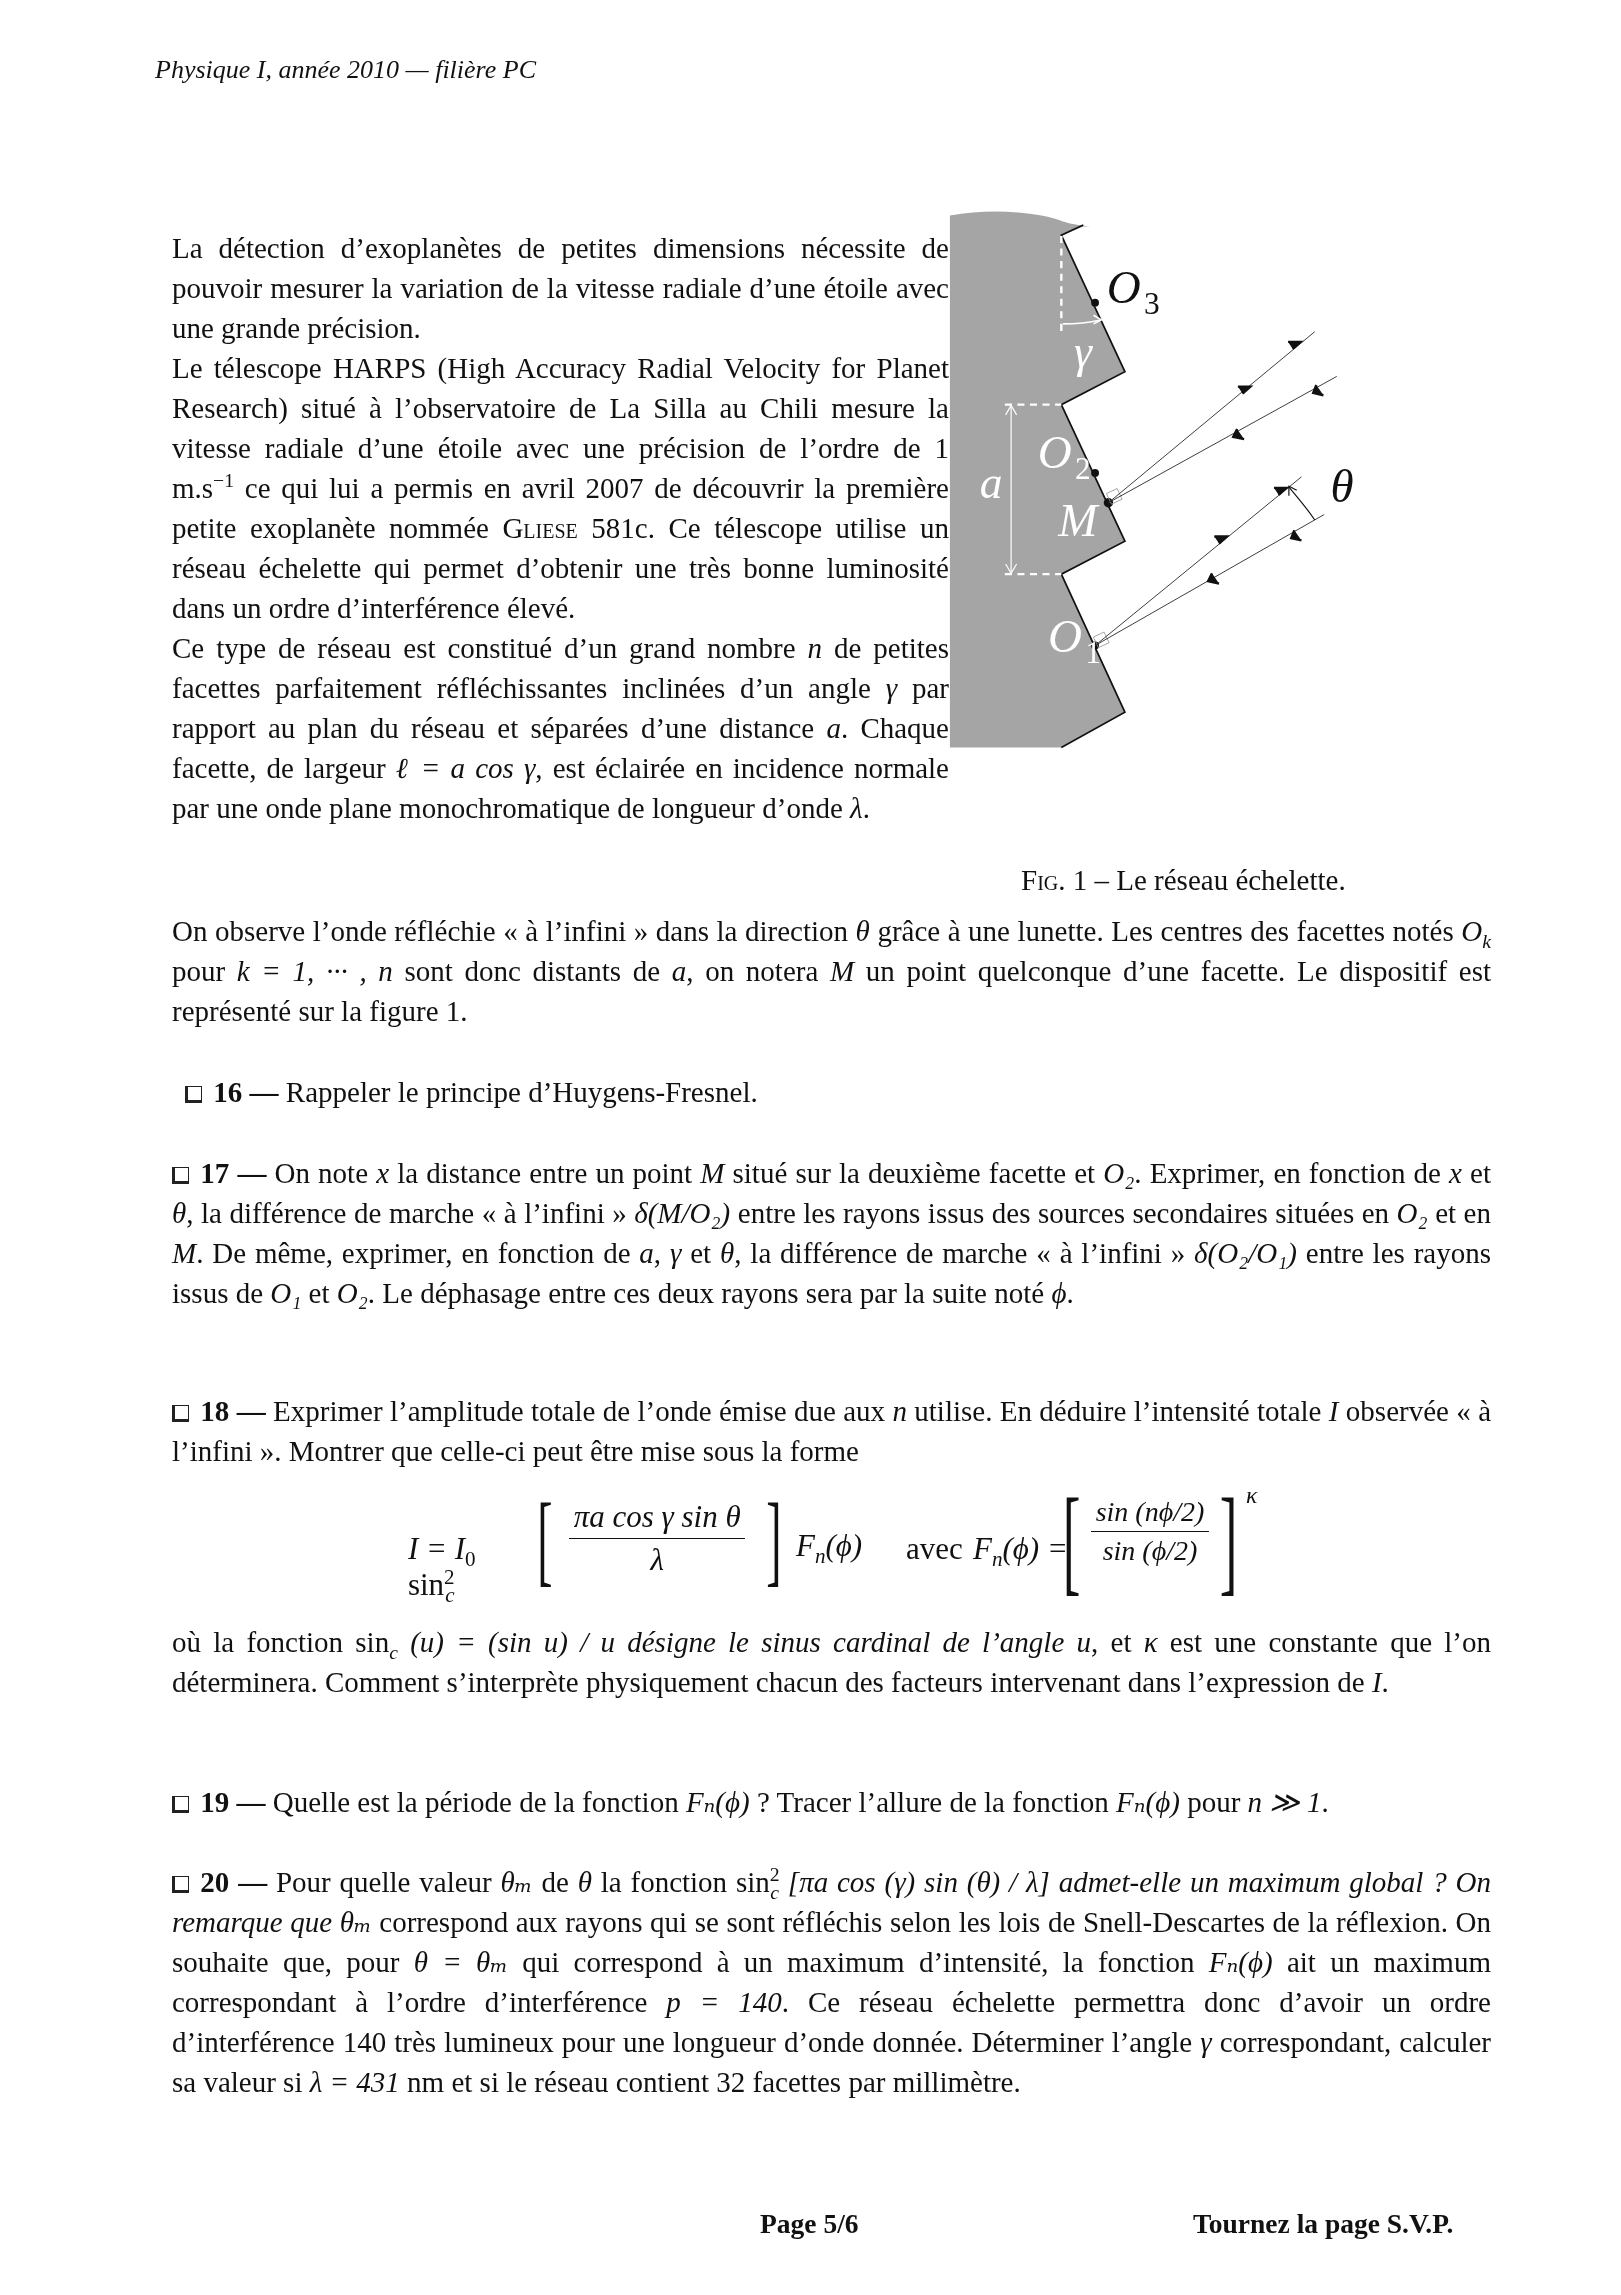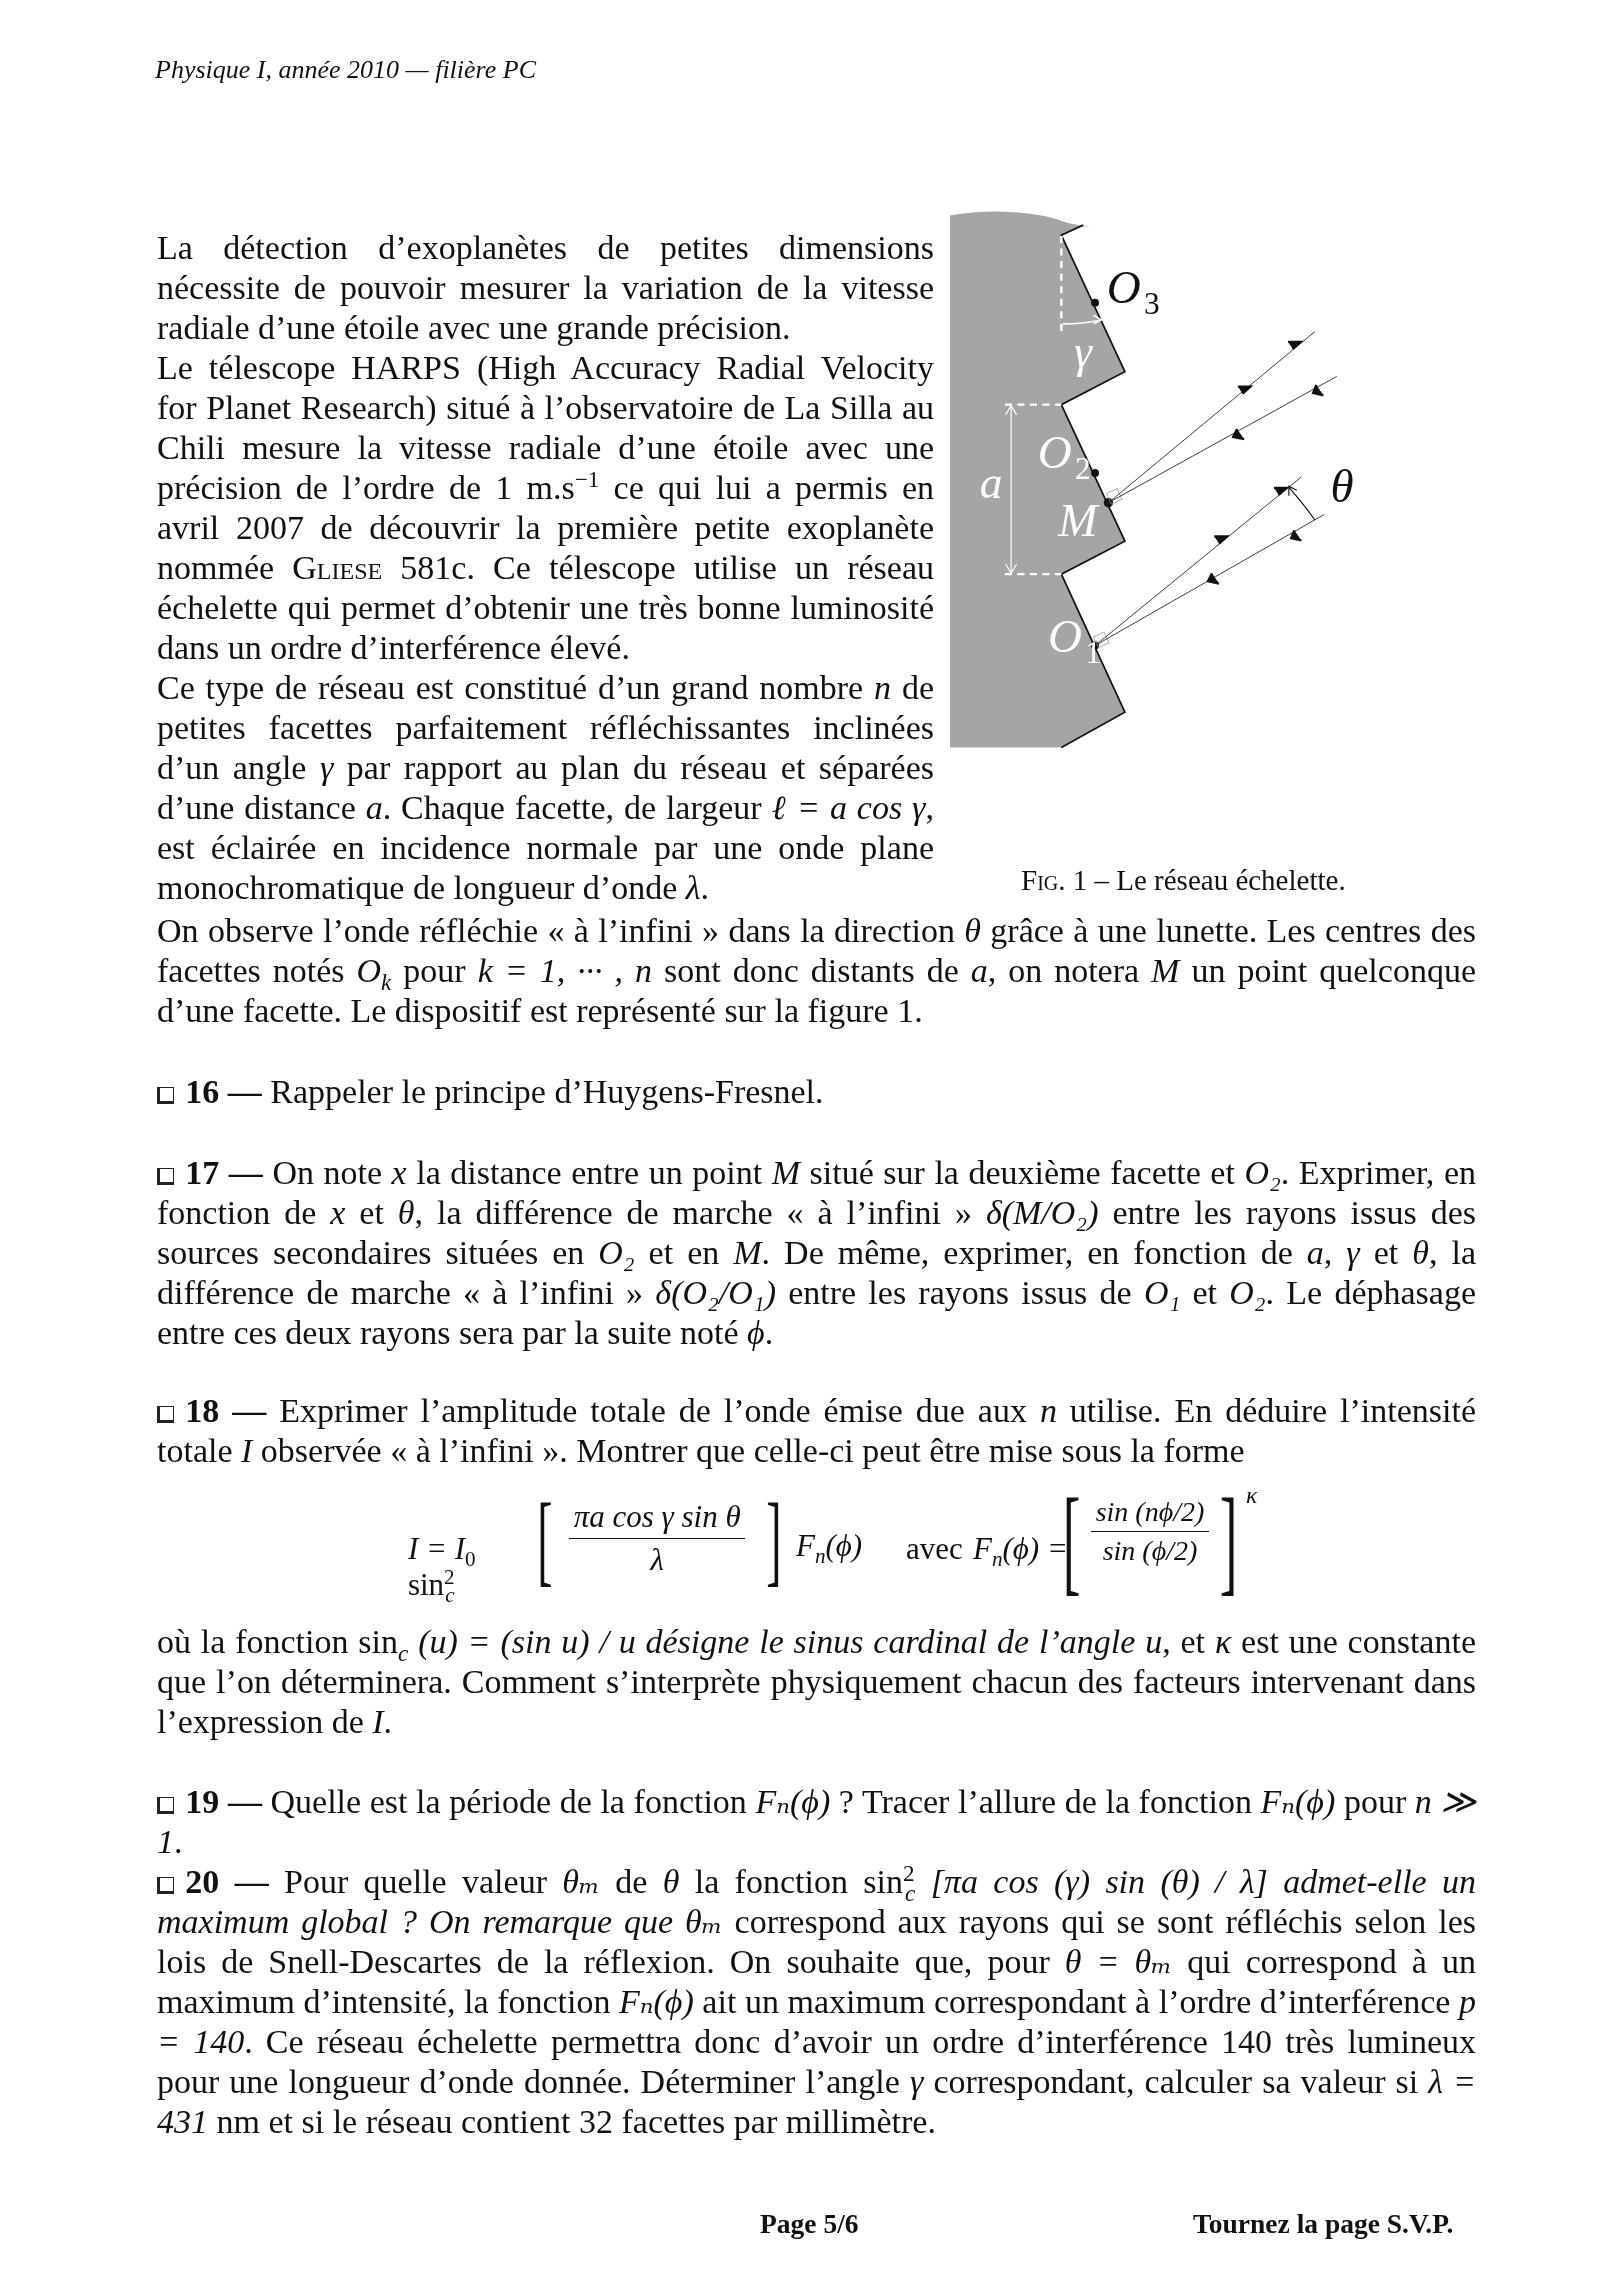--- a/index.html
+++ b/index.html
@@ -1,21 +1,21 @@
 <!DOCTYPE html>
 <html style="font-size:12.6px"><head>
 <meta charset="utf-8">
 <style>
   html, body { margin:0; padding:0; background:#ffffff; }
   body { width:1622px; height:2295px; position:relative; overflow:hidden;
          font-family:"Liberation Serif","DejaVu Serif",serif; color:#111; }
   .page { position:absolute; left:0; top:0; width:1622px; height:1741px; }
   .running-head { position:absolute; left:155px; top:55px; font-size:26px; font-style:italic; }
   .section-title { position:absolute; left:155px; top:166px; font-size:36px; font-weight:bold; }
-  .p { position:absolute; left:157px; font-size:34px; line-height:40px; text-align:justify; margin:0; }
+  .p { position:absolute; left:172px; font-size:29px; line-height:40px; text-align:justify; margin:0; }
   .col-left { width:777px; }
   .full { width:1319px; }
   i.m { font-style:italic; }
   sub, sup { font-size:0.68em; line-height:0; }
   .sc { font-variant:small-caps; }
   .q-marker { display:inline-block; width:17.3px; height:17.3px; border:1.6px solid #222; border-bottom-width:3.9px; border-left-width:3.1px;
               box-sizing:border-box; vertical-align:-0.8px; margin-right:11px; background:#fff; }
   .q-num { font-weight:bold; }
   .figure { position:absolute; left:946px; top:206px; width:510px; height:628px; }
   .caption { position:absolute; left:1021px; top:864px; font-size:29px; }
@@ -77,21 +77,21 @@
 
     <path d="M437,358 Q460,385 470,400" stroke="#111" stroke-width="1.5" fill="none"></path>
     <path d="M437,369 L437,357 L447,362" stroke="#111" stroke-width="1.5" fill="none"></path>
     <text x="490" y="377" font-size="60" font-style="italic" fill="#111" font-family="Liberation Serif, serif">θ</text>
   </svg>
 
   <div class="caption"><span class="sc-f">Fig. 1</span><span> – Le réseau échelette.</span></div>
 
   <p class="p full" style="top:911px;"><span>On observe l’onde réfléchie « à l’infini » dans la direction </span><i class="m">θ</i><span> grâce à une lunette. Les centres des facettes notés </span><i class="m">O</i><sub><i>k</i></sub><span> pour </span><i class="m">k = 1, ··· , n</i><span> sont donc distants de </span><i class="m">a</i><span>, on notera </span><i class="m">M</i><span> un point quelconque d’une facette. Le dispositif est représenté sur la figure 1.</span></p>
 
-  <p class="p full" style="top:1072px;"><span class="q-marker"></span><span class="q-num">16 —</span> <span>Rappeler le principe d’Huygens-Fresnel.</span></p>
+  <p class="p full" style="top:1072px;margin-left:13px;"><span class="q-marker"></span><span class="q-num">16 —</span> <span>Rappeler le principe d’Huygens-Fresnel.</span></p>
 
   <p class="p full" style="top:1153px;"><span class="q-marker"></span><span class="q-num">17 —</span> <span>On note </span><i class="m">x</i><span> la distance entre un point </span><i class="m">M</i><span> situé sur la deuxième facette et </span><i class="m">O₂</i><span>. Exprimer, en fonction de </span><i class="m">x</i><span> et </span><i class="m">θ</i><span>, la différence de marche « à l’infini » </span><i class="m">δ(M/O₂)</i><span> entre les rayons issus des sources secondaires situées en </span><i class="m">O₂</i><span> et en </span><i class="m">M</i><span>. De même, exprimer, en fonction de </span><i class="m">a</i><span>, </span><i class="m">γ</i><span> et </span><i class="m">θ</i><span>, la différence de marche « à l’infini » </span><i class="m">δ(O₂/O₁)</i><span> entre les rayons issus de </span><i class="m">O₁</i><span> et </span><i class="m">O₂</i><span>. Le déphasage entre ces deux rayons sera par la suite noté </span><i class="m">ϕ</i><span>.</span></p>
 
   <p class="p full" style="top:1391px;"><span class="q-marker"></span><span class="q-num">18 —</span> <span>Exprimer l’amplitude totale de l’onde émise due aux </span><i class="m">n</i><span> utilise. En déduire l’intensité totale </span><i class="m">I</i><span> observée « à l’infini ». Montrer que celle-ci peut être mise sous la forme</span></p>
 
   <div class="formula">
     <span style="position:absolute; left:7.9px; top:49px;"><i>I = I</i><sub>0</sub><span> sin</span><sup>2</sup><sub style="margin-left:-9.4px;"><i>c</i></sub></span>
     <span class="bracket" style="position:absolute; left:128px; top:6.3px;">[</span>
     <span class="frac" style="position:absolute; left:169px; top:17.3px;">
         <i class="num">πa cos γ sin θ</i>

